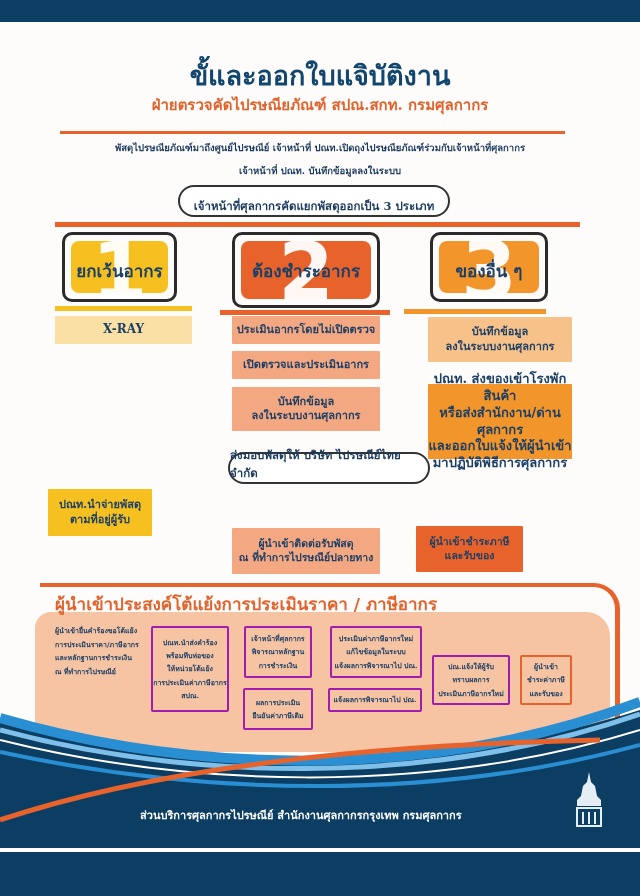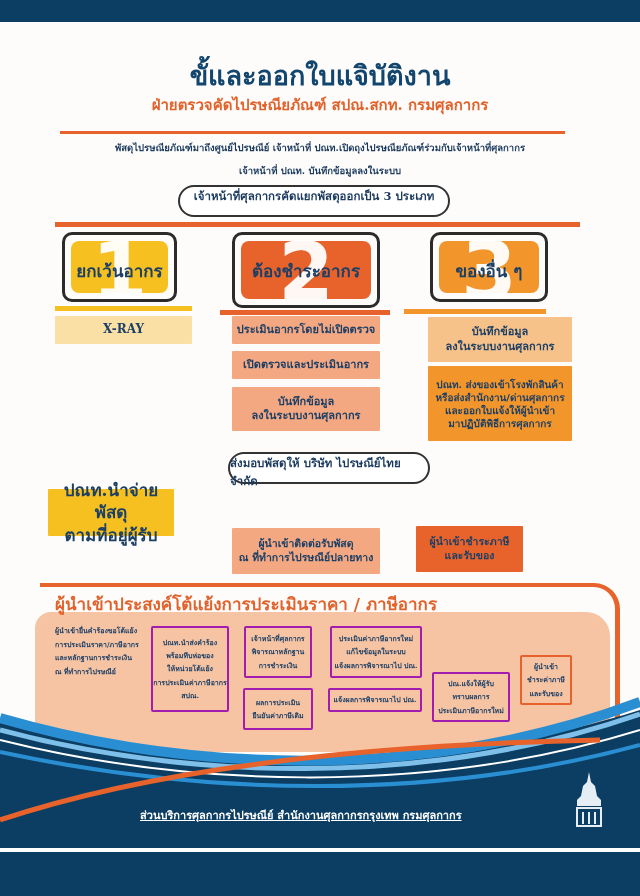--- a/index.html
+++ b/index.html
@@ -4,33 +4,33 @@
 <style>
   * { box-sizing: border-box; margin: 0; padding: 0; }
   html, body { width: 640px; height: 896px; overflow: hidden; }
   body { position: relative; background: #fdfcfa; font-family: "DejaVu Serif", serif; }
   .abs { position: absolute; }
   .topbar { left: 0; top: 0; width: 640px; height: 22px; background: #0c3e63; }
   .title { left: 0; top: 54px; width: 640px; text-align: center; color: #12466e; font-size: 27px; font-weight: bold; font-family: "DejaVu Sans", sans-serif; }
   .subtitle { left: 0; top: 93px; width: 640px; text-align: center; color: #e2622b; font-size: 15px; font-weight: bold; }
   .hline { background: #e8632c; height: 4px; }
   .intro { color: #1b3a5e; font-size: 9.5px; font-weight: bold; text-align: center; }
-  .pill { border: 2px solid #333; border-radius: 16px; background: #fff; color: #1b3a5e; font-weight: bold; font-size: 11.5px; display: flex; align-items: flex-start; justify-content: center; }
+  .pill { border: 2px solid #333; border-radius: 16px; background: #fff; color: #1b3a5e; font-weight: bold; font-size: 11.5px; display: flex; align-items: flex-end; justify-content: center; }
   .cat { border: 3px solid #2b2b2b; border-radius: 10px; overflow: hidden; }
   .cat .fill { position: absolute; left: 6px; top: 6px; right: 6px; bottom: 6px; border-radius: 8px; }
   .cat .num { position: absolute; left: 0; right: 0; top: -10px; text-align: center; color: #fff; font-size: 80px; font-weight: bold; font-family: "DejaVu Sans", sans-serif; opacity: 0.95; }
   .cat .label { position: absolute; left: 0; right: 0; top: 22px; text-align: center; color: #1c3f66; font-size: 17px; font-weight: bold; font-family: "DejaVu Sans", sans-serif; }
   .bar { height: 5px; }
   .box { border-radius: 1px; display: flex; align-items: center; justify-content: center; text-align: center; font-weight: bold; color: #1c3f66; white-space: pre-line; line-height: 1.3; }
   .appeal-title { left: 55px; top: 590px; color: #e2622b; font-size: 17px; font-weight: bold; }
   .appeal-panel { left: 35px; top: 612px; width: 575px; height: 140px; background: #f6c4a3; border-radius: 16px 24px 8px 8px; }
   .appeal-border { left: 40px; top: 583px; width: 580px; height: 200px; border-top: 4px solid #e8632c; border-right: 5px solid #e8632c; border-radius: 0 26px 0 0; }
   .abox { border: 2px solid #a21caf; border-radius: 2px; font-size: 7px; font-weight: bold; color: #1c3f66; display: flex; align-items: center; justify-content: center; text-align: center; white-space: pre-line; line-height: 1.9; background: transparent; }
   .footer-bg { left: 0; top: 770px; width: 640px; height: 126px; background: #0c3e63; }
-  .footer-text { left: 140px; top: 806px; color: #fff; font-size: 11px; font-weight: bold; font-family: "DejaVu Sans", sans-serif; text-decoration: underline; }
+  .footer-text { left: 140px; top: 806px; color: #fff; font-size: 11px; font-weight: bold; font-family: "DejaVu Sans", sans-serif; }
 </style>
 </head>
 <body>
 
 <div class="abs topbar"></div>
 
 <div class="abs title">ขั้และออกใบแจิบัติงาน</div>
 <div class="abs subtitle">ฝ่ายตรวจคัดไปรษณียภัณฑ์  สปณ.สกท. กรมศุลกากร</div>
 
 <div class="abs hline" style="left:60px; top:131px; width:505px; height:3px;"></div>
@@ -66,30 +66,30 @@
 
 <div class="abs box" style="left:55px; top:316px; width:137px; height:28px; background:#fbe0a6; font-size:12px;">X-RAY</div>
 
 <div class="abs box" style="left:232px; top:316px; width:148px; height:28px; background:#f4a882; font-size:11px;">ประเมินอากรโดยไม่เปิดตรวจ</div>
 <div class="abs box" style="left:232px; top:351px; width:148px; height:28px; background:#f4a882; font-size:11px;">เปิดตรวจและประเมินอากร</div>
 <div class="abs box" style="left:232px; top:387px; width:148px; height:44px; background:#f4a882; font-size:11px;">บันทึกข้อมูล
 ลงในระบบงานศุลกากร</div>
 
 <div class="abs box" style="left:428px; top:317px; width:144px; height:45px; background:#f7c28a; font-size:11px;">บันทึกข้อมูล
 ลงในระบบงานศุลกากร</div>
-<div class="abs box" style="left:428px; top:366px; width:144px; height:75px; background:#f2952a; font-size:10px;">ปณท. ส่งของเข้าโรงพักสินค้า
+<div class="abs box" style="left:428px; top:384px; width:144px; height:75px; background:#f2952a; font-size:13px;">ปณท. ส่งของเข้าโรงพักสินค้า
 หรือส่งสำนักงาน/ด่านศุลกากร
 และออกใบแจ้งให้ผู้นำเข้า
 มาปฏิบัติพิธีการศุลกากร</div>
 
 <div class="abs pill" style="left:228px; top:452px; width:202px; height:32px;">
   <span>ส่งมอบพัสดุให้ บริษัท ไปรษณีย์ไทย  จำกัด</span>
 </div>
 
-<div class="abs box" style="left:48px; top:489px; width:126px; height:47px; background:#f5c020; font-size:17px;">ปณท.นำจ่ายพัสดุ
+<div class="abs box" style="left:48px; top:489px; width:104px; height:47px; background:#f5c020; font-size:11px;">ปณท.นำจ่ายพัสดุ
 ตามที่อยู่ผู้รับ</div>
 <div class="abs box" style="left:232px; top:494px; width:148px; height:28px; background:#f4a882; font-size:10.5px;margin-top:36px;">ปณท. ออกใบแจ้งให้ไปรับพัสดุ</div>
 <div class="abs box" style="left:232px; top:528px; width:148px; height:46px; background:#f4a882; font-size:10.5px;">ผู้นำเข้าติดต่อรับพัสดุ
 ณ ที่ทำการไปรษณีย์ปลายทาง</div>
 <div class="abs box" style="left:416px; top:526px; width:107px; height:46px; background:#e8632c; font-size:10.5px;text-align:center;">ผู้นำเข้าชำระภาษี
 และรับของ</div>
 
 <div class="abs appeal-border"></div>
 <div class="abs appeal-panel"></div>
 <div class="abs appeal-title">ผู้นำเข้าประสงค์โต้แย้งการประเมินราคา / ภาษีอากร</div>
@@ -106,21 +106,21 @@
 สปณ.</div>
 <div class="abs abox" style="left:244px; top:626px; width:68px; height:52px;">เจ้าหน้าที่ศุลกากร
 พิจารณาหลักฐาน
 การชำระเงิน</div>
 <div class="abs abox" style="left:243px; top:688px; width:70px; height:42px;">ผลการประเมิน
 ยืนยันค่าภาษีเดิม</div>
 <div class="abs abox" style="left:330px; top:626px; width:92px; height:52px;">ประเมินค่าภาษีอากรใหม่
 แก้ไขข้อมูลในระบบ
 แจ้งผลการพิจารณาไป ปณ.</div>
 <div class="abs abox" style="left:328px; top:688px; width:94px; height:24px;">แจ้งผลการพิจารณาไป ปณ.</div>
-<div class="abs abox" style="left:432px; top:655px; width:78px; height:50px;margin-top:17px;">ปณ.แจ้งให้ผู้รับ
+<div class="abs abox" style="left:432px; top:655px; width:78px; height:50px;">ปณ.แจ้งให้ผู้รับ
 ทราบผลการ
 ประเมินภาษีอากรใหม่</div>
 <div class="abs abox" style="left:520px; top:655px; width:52px; height:50px; border-color:#e8632c;">ผู้นำเข้า
 ชำระค่าภาษี
 และรับของ</div>
 
 <div class="abs footer-bg"></div>
 <svg class="abs" style="left:0; top:690px;" width="640" height="160" viewBox="0 0 640 160">
   <path d="M0,30 C150,75 420,90 640,20 L640,80 L0,80 Z" fill="#0c3e63"></path>
   <path d="M0,28 C180,80 420,95 640,12" stroke="#2a8fd2" stroke-width="10" fill="none"></path>

